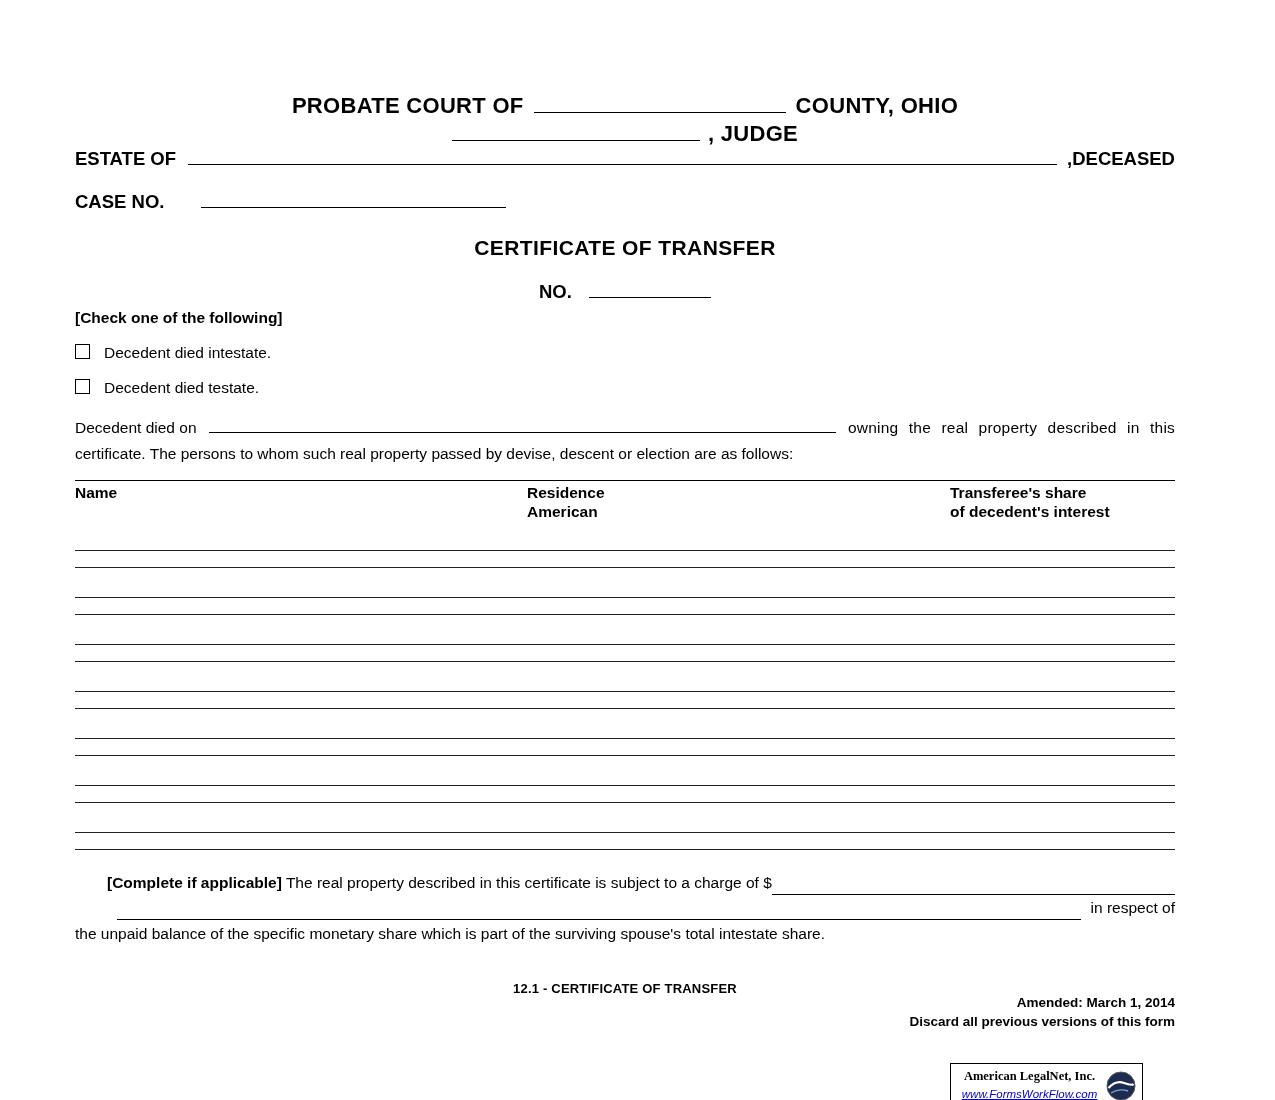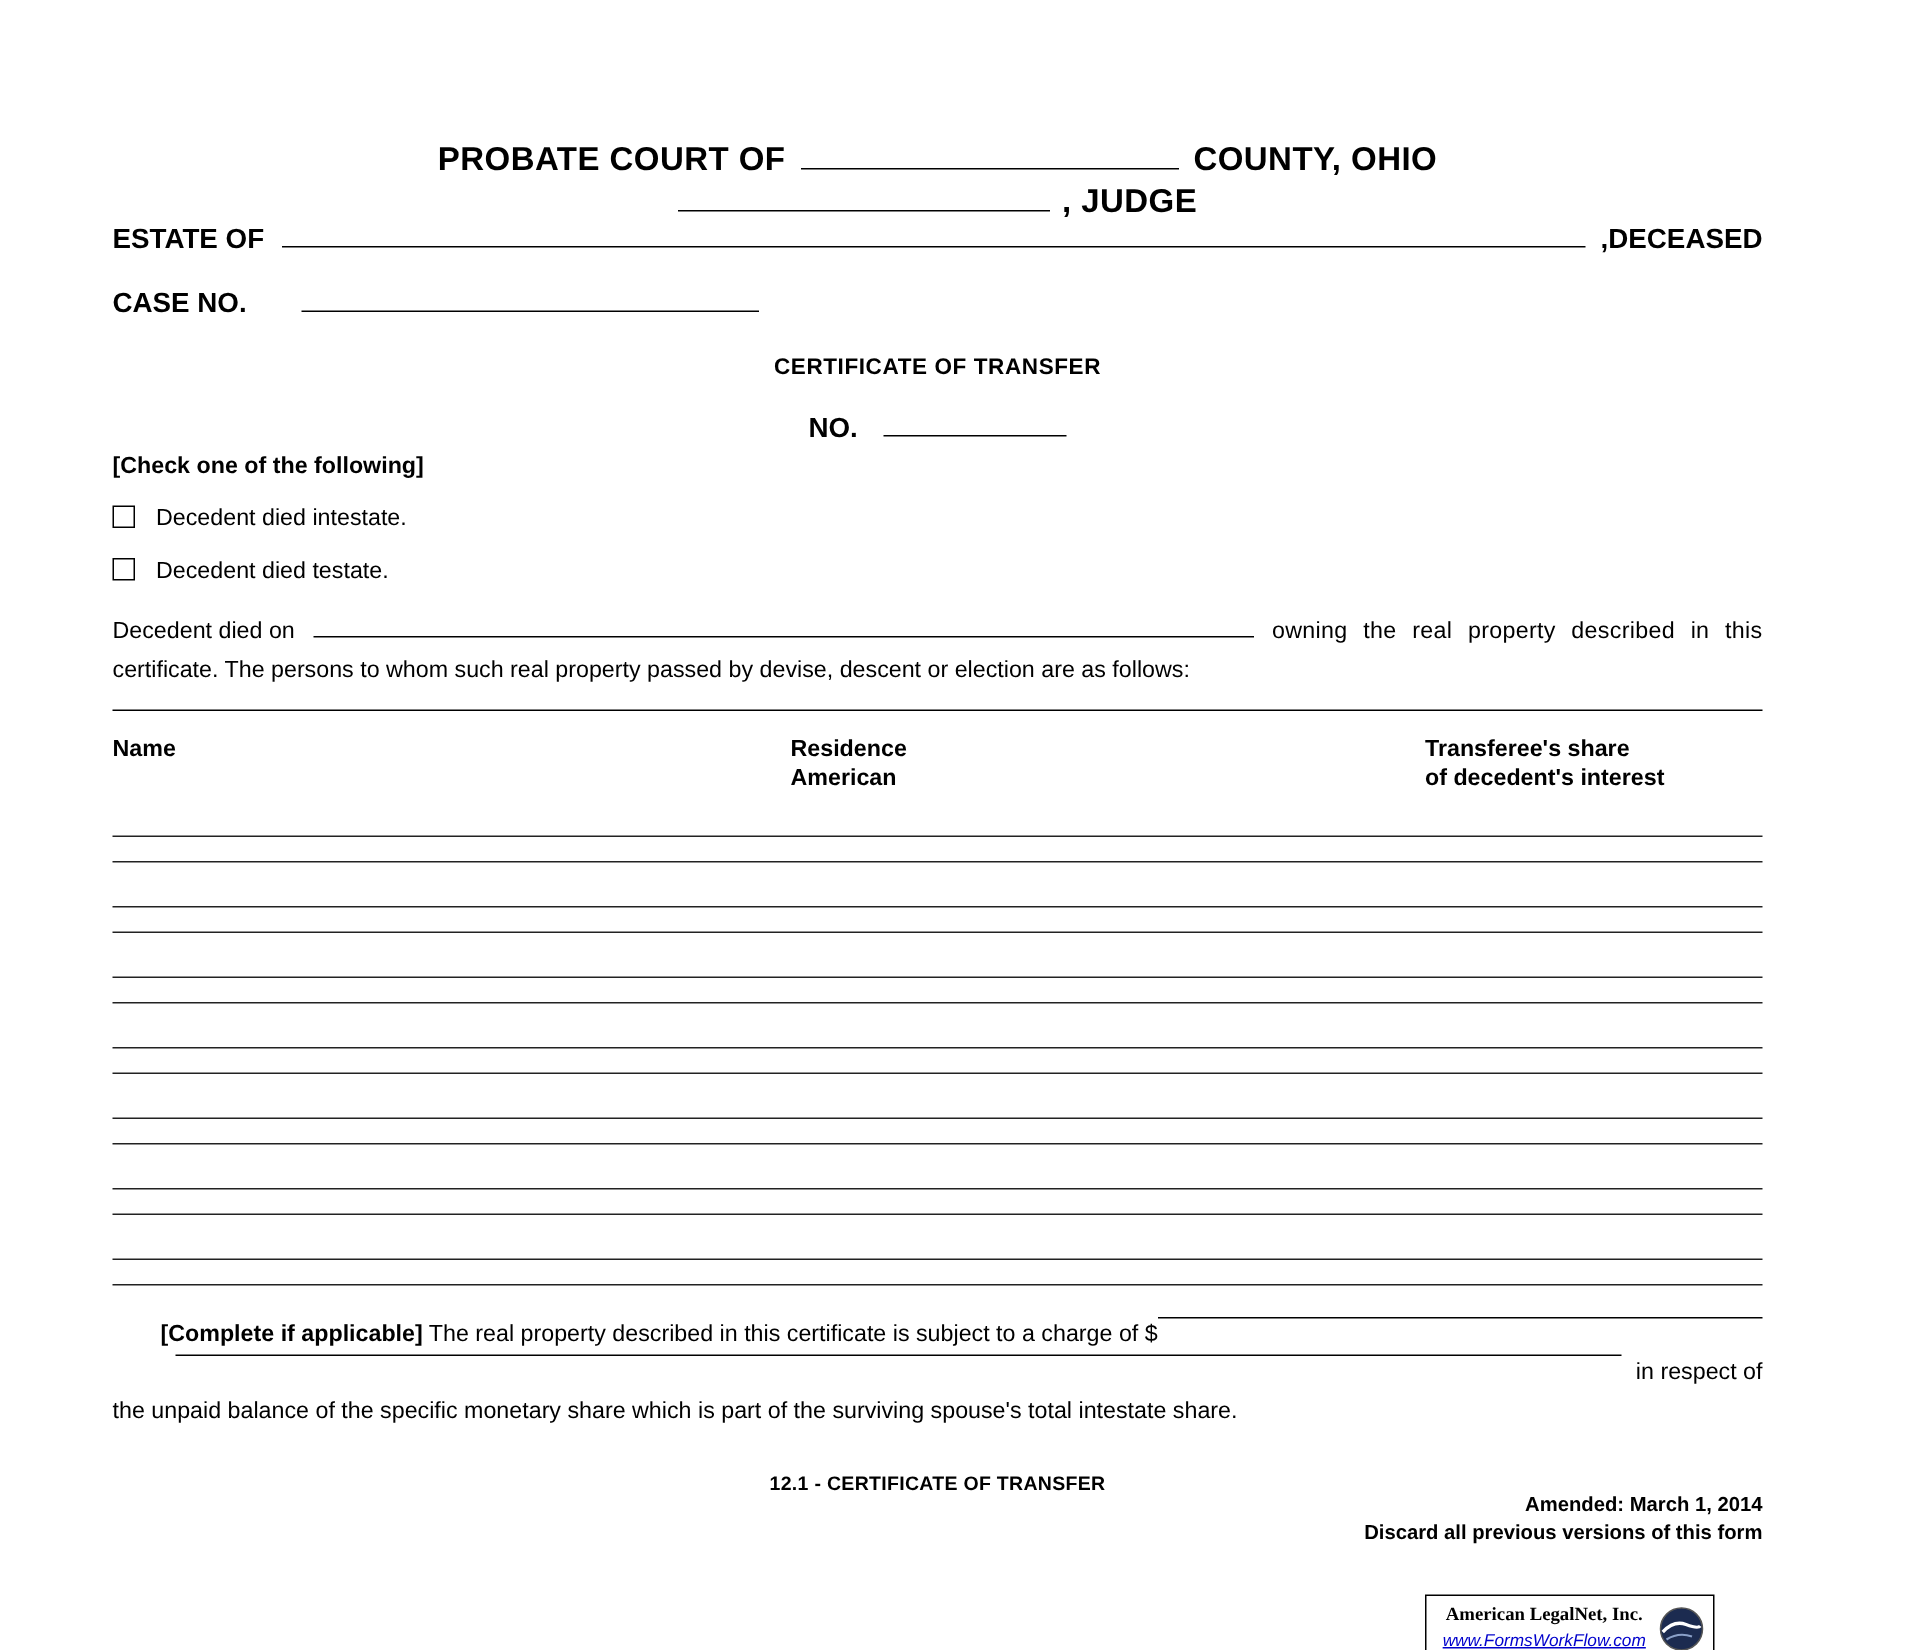--- a/index.html
+++ b/index.html
@@ -32,21 +32,21 @@
   
   .estate-line {
     display: flex; align-items: baseline;
     font-size: 18.5px; font-weight: bold;
   }
   .estate-line .blank { margin: 0 10px 0 12px; }
   .case-line { margin-top: 21px; font-size: 18.5px; font-weight: bold; display: flex; align-items: baseline; gap: 21px; }
   .blank-case { width: 305px; margin-left: 16px; }
 
   
-  .doc-title { margin-top: 23px; text-align: center; font-size: 15px; font-weight: bold; letter-spacing: 0.4px; }
+  .doc-title { margin-top: 23px; text-align: center; font-size: 21px; font-weight: bold; letter-spacing: 0.4px; }
   .no-line { margin-top: 21px; text-align: center; font-size: 18.5px; font-weight: bold; }
   .blank-no { width: 122px; margin-left: 12px; }
 
   
   .check-instruction { margin-top: 6px; font-size: 15.5px; font-weight: bold; }
   .check-row { display: flex; align-items: center; margin-top: 17px; font-size: 15.5px; }
   .checkbox {
     width: 15px; height: 15px;
     border: 1.6px solid #000;
     margin-right: 14px;
@@ -59,33 +59,33 @@
   
   .para-line1 { display: flex; align-items: baseline; margin-top: 19px; font-size: 15.5px; line-height: 24px; }
   .para-line1 .blank { margin: 0 12px; }
   .para-line1 .tail { letter-spacing: 0.2px; word-spacing: 6px; white-space: nowrap; }
   .para-line2 { margin-top: 2px; font-size: 15.5px; line-height: 24px; }
 
   
   .table-header {
     margin-top: 14px;
     border-top: 1.4px solid #000;
-    padding-top: 16px;
+    padding-top: 2px;
     display: grid;
     grid-template-columns: 452px 1fr 225px;
     font-size: 15.5px; font-weight: bold; line-height: 19px;
   }
   .blank-rows { margin-top: 4px; }
   .blank-row { height: 0; border-bottom: 1.3px solid #222; }
   .blank-row:nth-child(odd) { margin-top: 29px; }
   .blank-row:nth-child(even) { margin-top: 16px; }
 
   
   .applicable { margin-top: 20px; font-size: 15.5px; line-height: 25px; }
-  .app-line { display: flex; align-items: flex-start; padding-left: 32px; }
+  .app-line { display: flex; align-items: flex-end; padding-left: 32px; }
   .app-line .blank { flex: 1 1 auto; }
   .app-line .lead { white-space: nowrap; }
   .app-line2 .blank { margin: 0 10px; }
   .app-line3 { margin-top: 1px; }
 
   
   .footer-form-id {
     position: absolute; left: 0; top: 981px; width: 100%;
     text-align: center; font-size: 13px; font-weight: bold; letter-spacing: 0.2px;
   }

